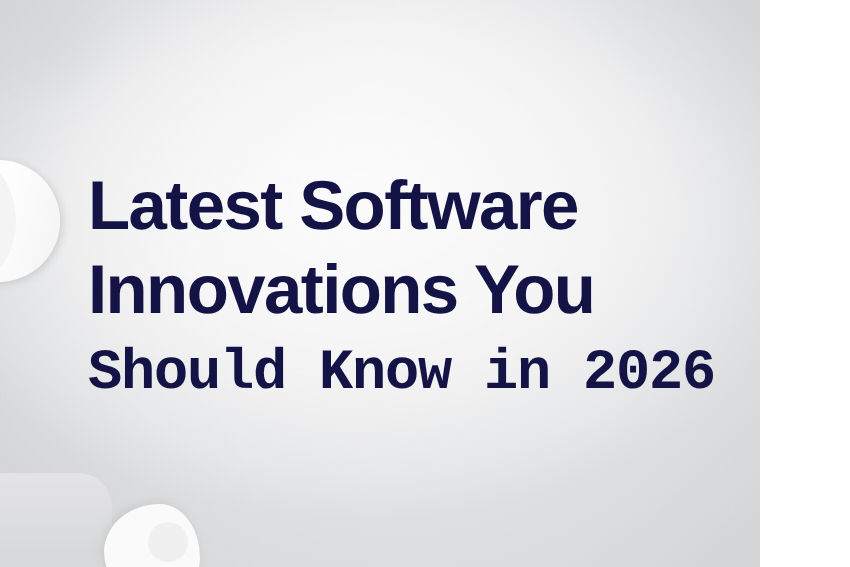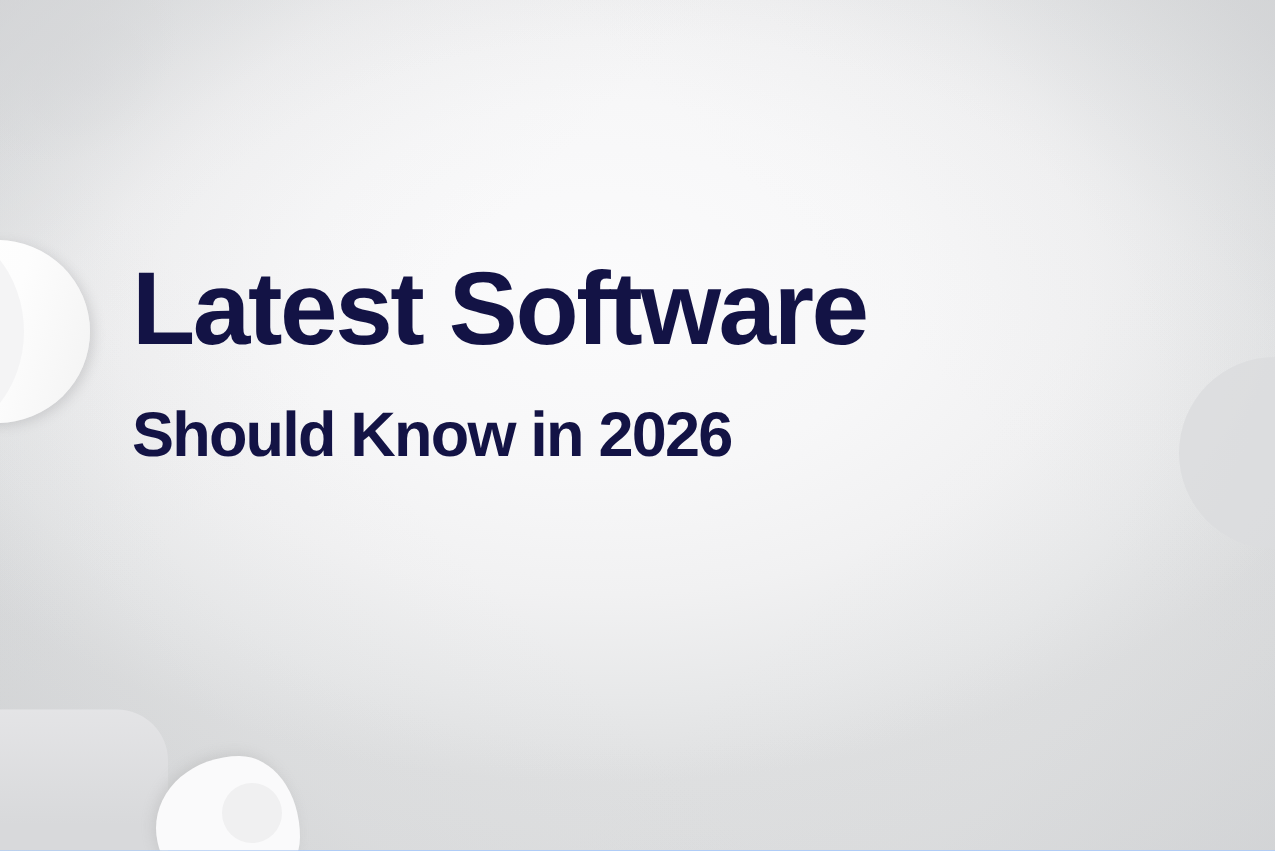--- a/index.html
+++ b/index.html
@@ -6,24 +6,24 @@
     margin: 0;
     padding: 0;
     background: #ffffff;
   }
   body {
     font-family: "Liberation Sans", sans-serif;
   }
 
   #banner {
     position: relative;
-    width: 850px;
+    width: 760px;
     height: 567px;
     overflow: hidden;
-    background: #3b82f6;
+    background: #86efac;
   }
 
   
   .bg-base {
     position: absolute;
     inset: 0;
     background:
       radial-gradient(ellipse 62% 58% at 47% 34%, #fbfbfc 0%, #f7f7f8 38%, #f1f1f2 62%, #e7e8e9 84%, #dfe0e1 100%);
   }
   .bg-corner-shade {
@@ -135,22 +135,23 @@
     font-size: 69px;
     line-height: 84px;
     letter-spacing: -1.6px;
     text-rendering: geometricPrecision;
   }
   .headline .line {
     display: block;
     white-space: nowrap;
   }
   .headline .line-4 {
-    font-size: 42px;
+    font-size: 57px;
     letter-spacing: -1.2px;
+    font-family: Liberation Mono, monospace;
   }
 </style>
 </head>
 <body>
 
 <div id="banner">
 
   <div class="bg-base"></div>
   <div class="bg-corner-shade"></div>
   <div class="bg-vignette"></div>
@@ -163,16 +164,17 @@
   <div class="shape-right-circle"></div>
 
   <div class="shape-bottom-panel"></div>
   <div class="shape-bottom-panel-soft"></div>
 
   <div class="shape-petal"></div>
   <div class="shape-petal-notch"></div>
 
   <h1 class="headline">
     <span class="line line-1">Latest Software</span>
+    <span class="line line-3">Innovations You</span>
     <span class="line line-4">Should Know in 2026</span>
   </h1>
 
 </div>
 
 </body></html>

